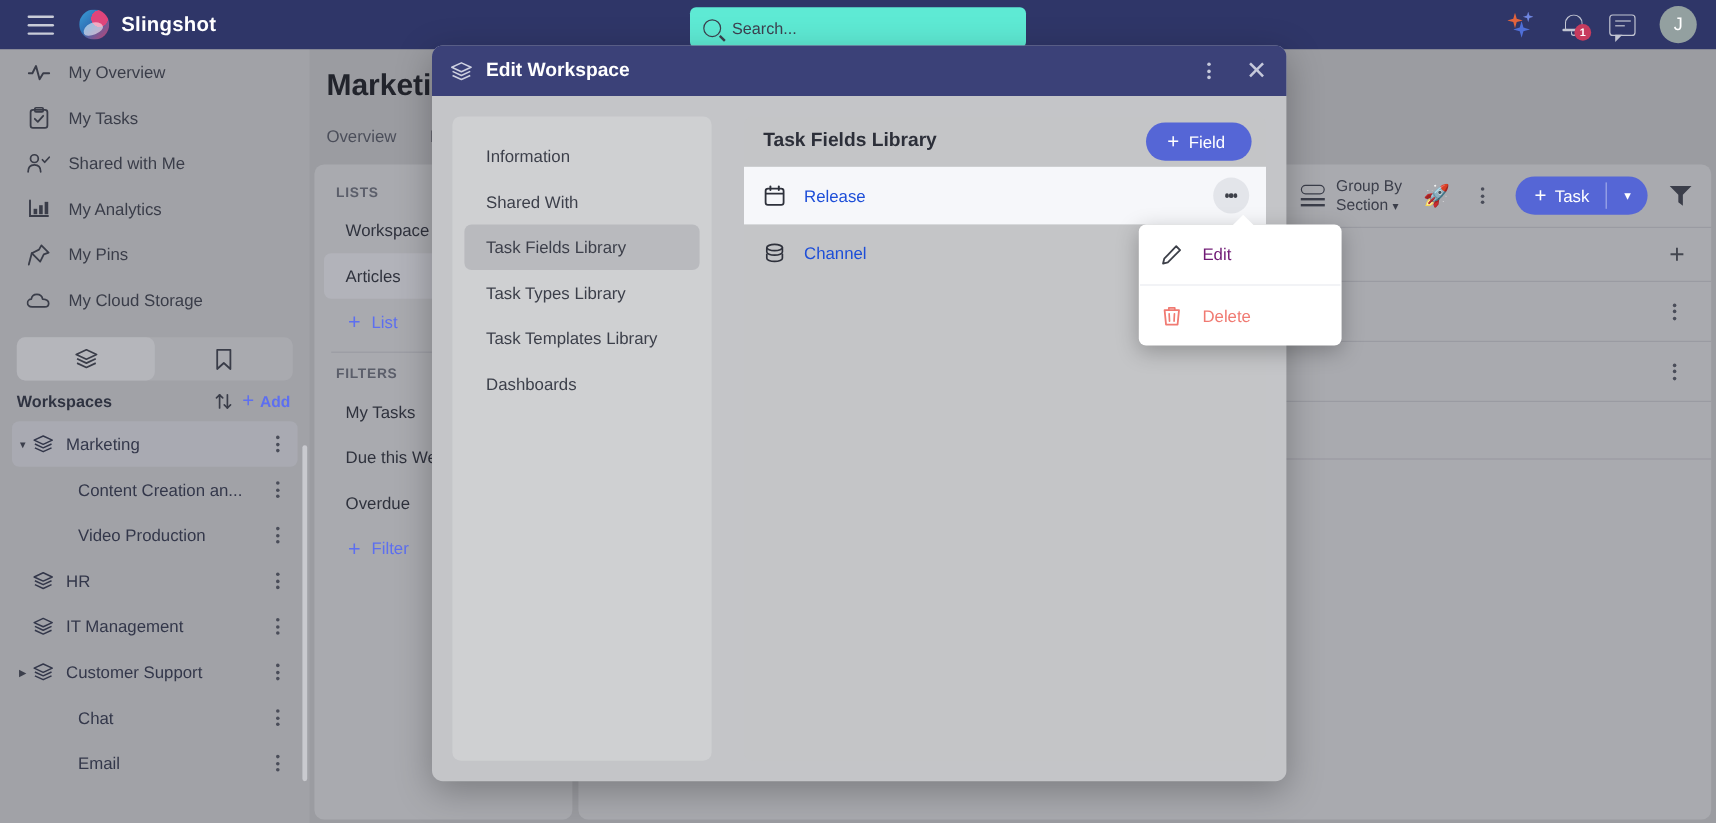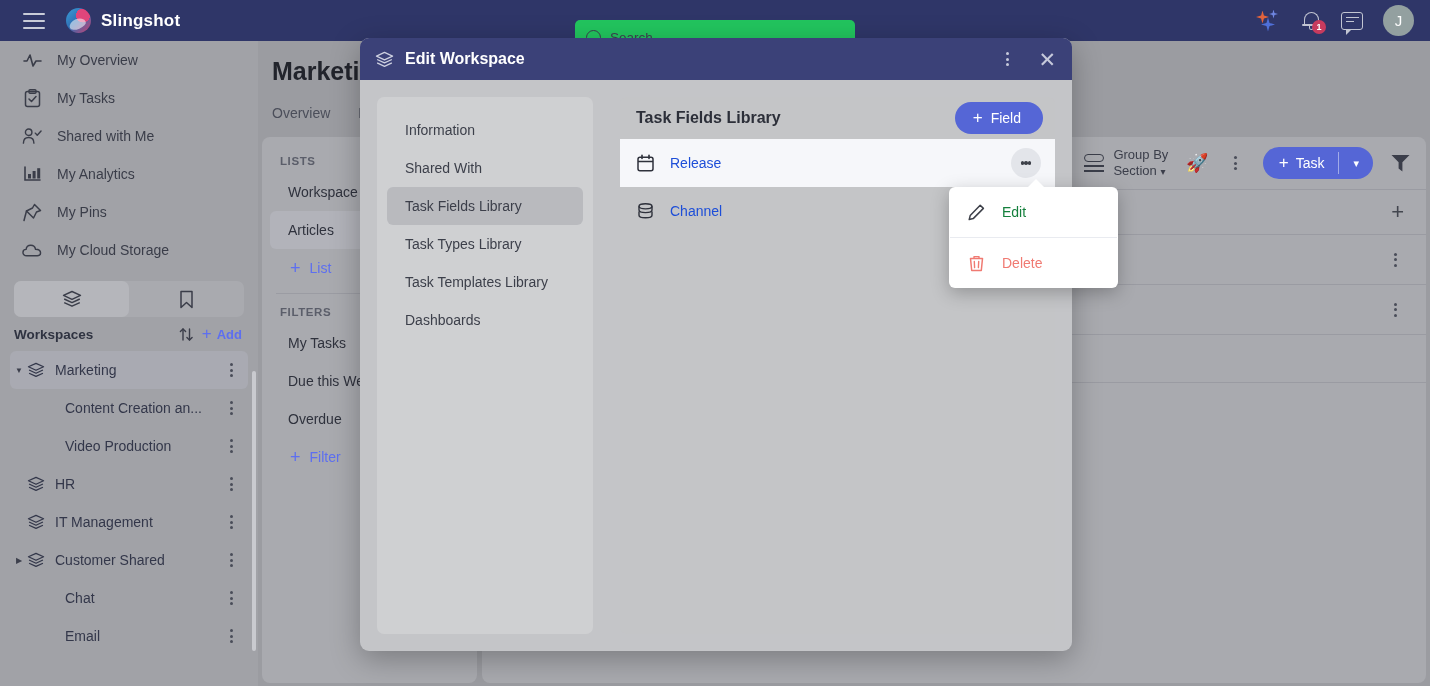--- a/index.html
+++ b/index.html
@@ -23,22 +23,22 @@
   .brand { display: flex; align-items: center; margin-left: 21px; gap: 10px; }
   .logo-mark { width: 25px; height: 25px; border-radius: 50%;
     background: radial-gradient(circle at 68% 30%, #e0457b 0 28%, transparent 29%),
                 linear-gradient(135deg, #3aa0d8 0%, #2f6fb5 45%, #cf3f6e 100%);
     position: relative; overflow: hidden; }
   .logo-mark:after { content:""; position:absolute; left:3px; top:11px; width:17px; height:10px;
     border-radius:50%/60% 60% 40% 40%; background: rgba(255,255,255,.55);
     transform: rotate(-22deg); }
   .brand-name { color: #ffffff; font-size: 17px; font-weight: bold; letter-spacing: .2px; }
 
-  .searchwrap { position: absolute; left: 575px; top: 20px; width: 280px; height: 29px;
-    background: #22c55e; border-radius: 5px; display: flex; align-items: center; gap: 9px;
+  .searchwrap { position: absolute; left: 575px; top: 6px; width: 280px; height: 29px;
+    background: #5eead4; border-radius: 5px; display: flex; align-items: center; gap: 9px;
     padding: 17px 11px; }
   .searchwrap .mag { width: 15px; height: 15px; border: 1.8px solid #3b3f4d; border-radius: 50%;
     position: relative; flex: none; }
   .searchwrap .mag:after { content:""; position:absolute; right:-5px; bottom:-3px; width:6px; height:1.8px;
     background:#3b3f4d; transform: rotate(45deg); }
   .search-input { border: none; background: transparent; outline: none; font-size: 13.5px;
     color: #3d4150; font-family: "Liberation Sans", sans-serif; width: 100%; }
   .search-input::placeholder { color: #3d4150; }
 
   .top-right { position: absolute; right: 16px; top: 0; height: 41px; display: flex;
@@ -181,21 +181,21 @@
   .row-kebab { width: 30px; height: 30px; border-radius: 50%; display: flex; align-items: center;
     justify-content: center; background: #e3e5ea; cursor: pointer; }
   .row-kebab i { width: 3.5px; height: 3.5px; border-radius: 50%; background: #3d4049; display: block; margin: 1.5px 0; }
 
   
   .ctxmenu { position: absolute; left: 949px; top: 187px; width: 169px; background: #fff;
     border-radius: 6px; box-shadow: 0 5px 18px rgba(0,0,0,.25); z-index: 30; overflow: visible; }
   .ctxmenu:before { content:""; position:absolute; top:-8px; left: 78px; width:0; height:0;
     border-left: 9px solid transparent; border-right: 9px solid transparent; border-bottom: 9px solid #fff; }
   .ctx-item { height: 50px; display: flex; align-items: center; gap: 16px; padding-left: 18px;
-    font-size: 14px; color: #15803d; cursor: pointer; }
+    font-size: 14px; color: #701a75; cursor: pointer; }
   .ctx-item.danger { color: #f07a72; }
   .ctx-div { height: 1px; background: #e9ebf0; margin: 0 1px; }
 
   svg { display: block; }
 </style>
 </head>
 <body>
 
 <div class="app">
 
@@ -476,21 +476,21 @@
     </div>
     <div class="ws-item">
       <span class="caret">▶</span>
       <span class="layers">
         <svg width="18" height="16" viewBox="0 0 20 18">
             <path d="M10,1.5 L18.5,5.4 L10,9.3 L1.5,5.4 Z" fill="none" stroke="#33374a" stroke-width="1.4" stroke-linejoin="round"></path>
         <path d="M2.2,9 L10,12.6 L17.8,9" fill="none" stroke="#33374a" stroke-width="1.4" stroke-linejoin="round"></path>
         <path d="M2.2,12.6 L10,16.2 L17.8,12.6" fill="none" stroke="#33374a" stroke-width="1.4" stroke-linejoin="round"></path>
           </svg>
       </span>
-      <span class="nm">Customer Shared</span>
+      <span class="nm">Customer Support</span>
       <span class="kebab">
           <i></i>
           <i></i>
           <i></i>
         </span>
     </div>
     <div class="ws-item child">
       <span class="nm">Chat</span>
       <span class="kebab">
           <i></i>

